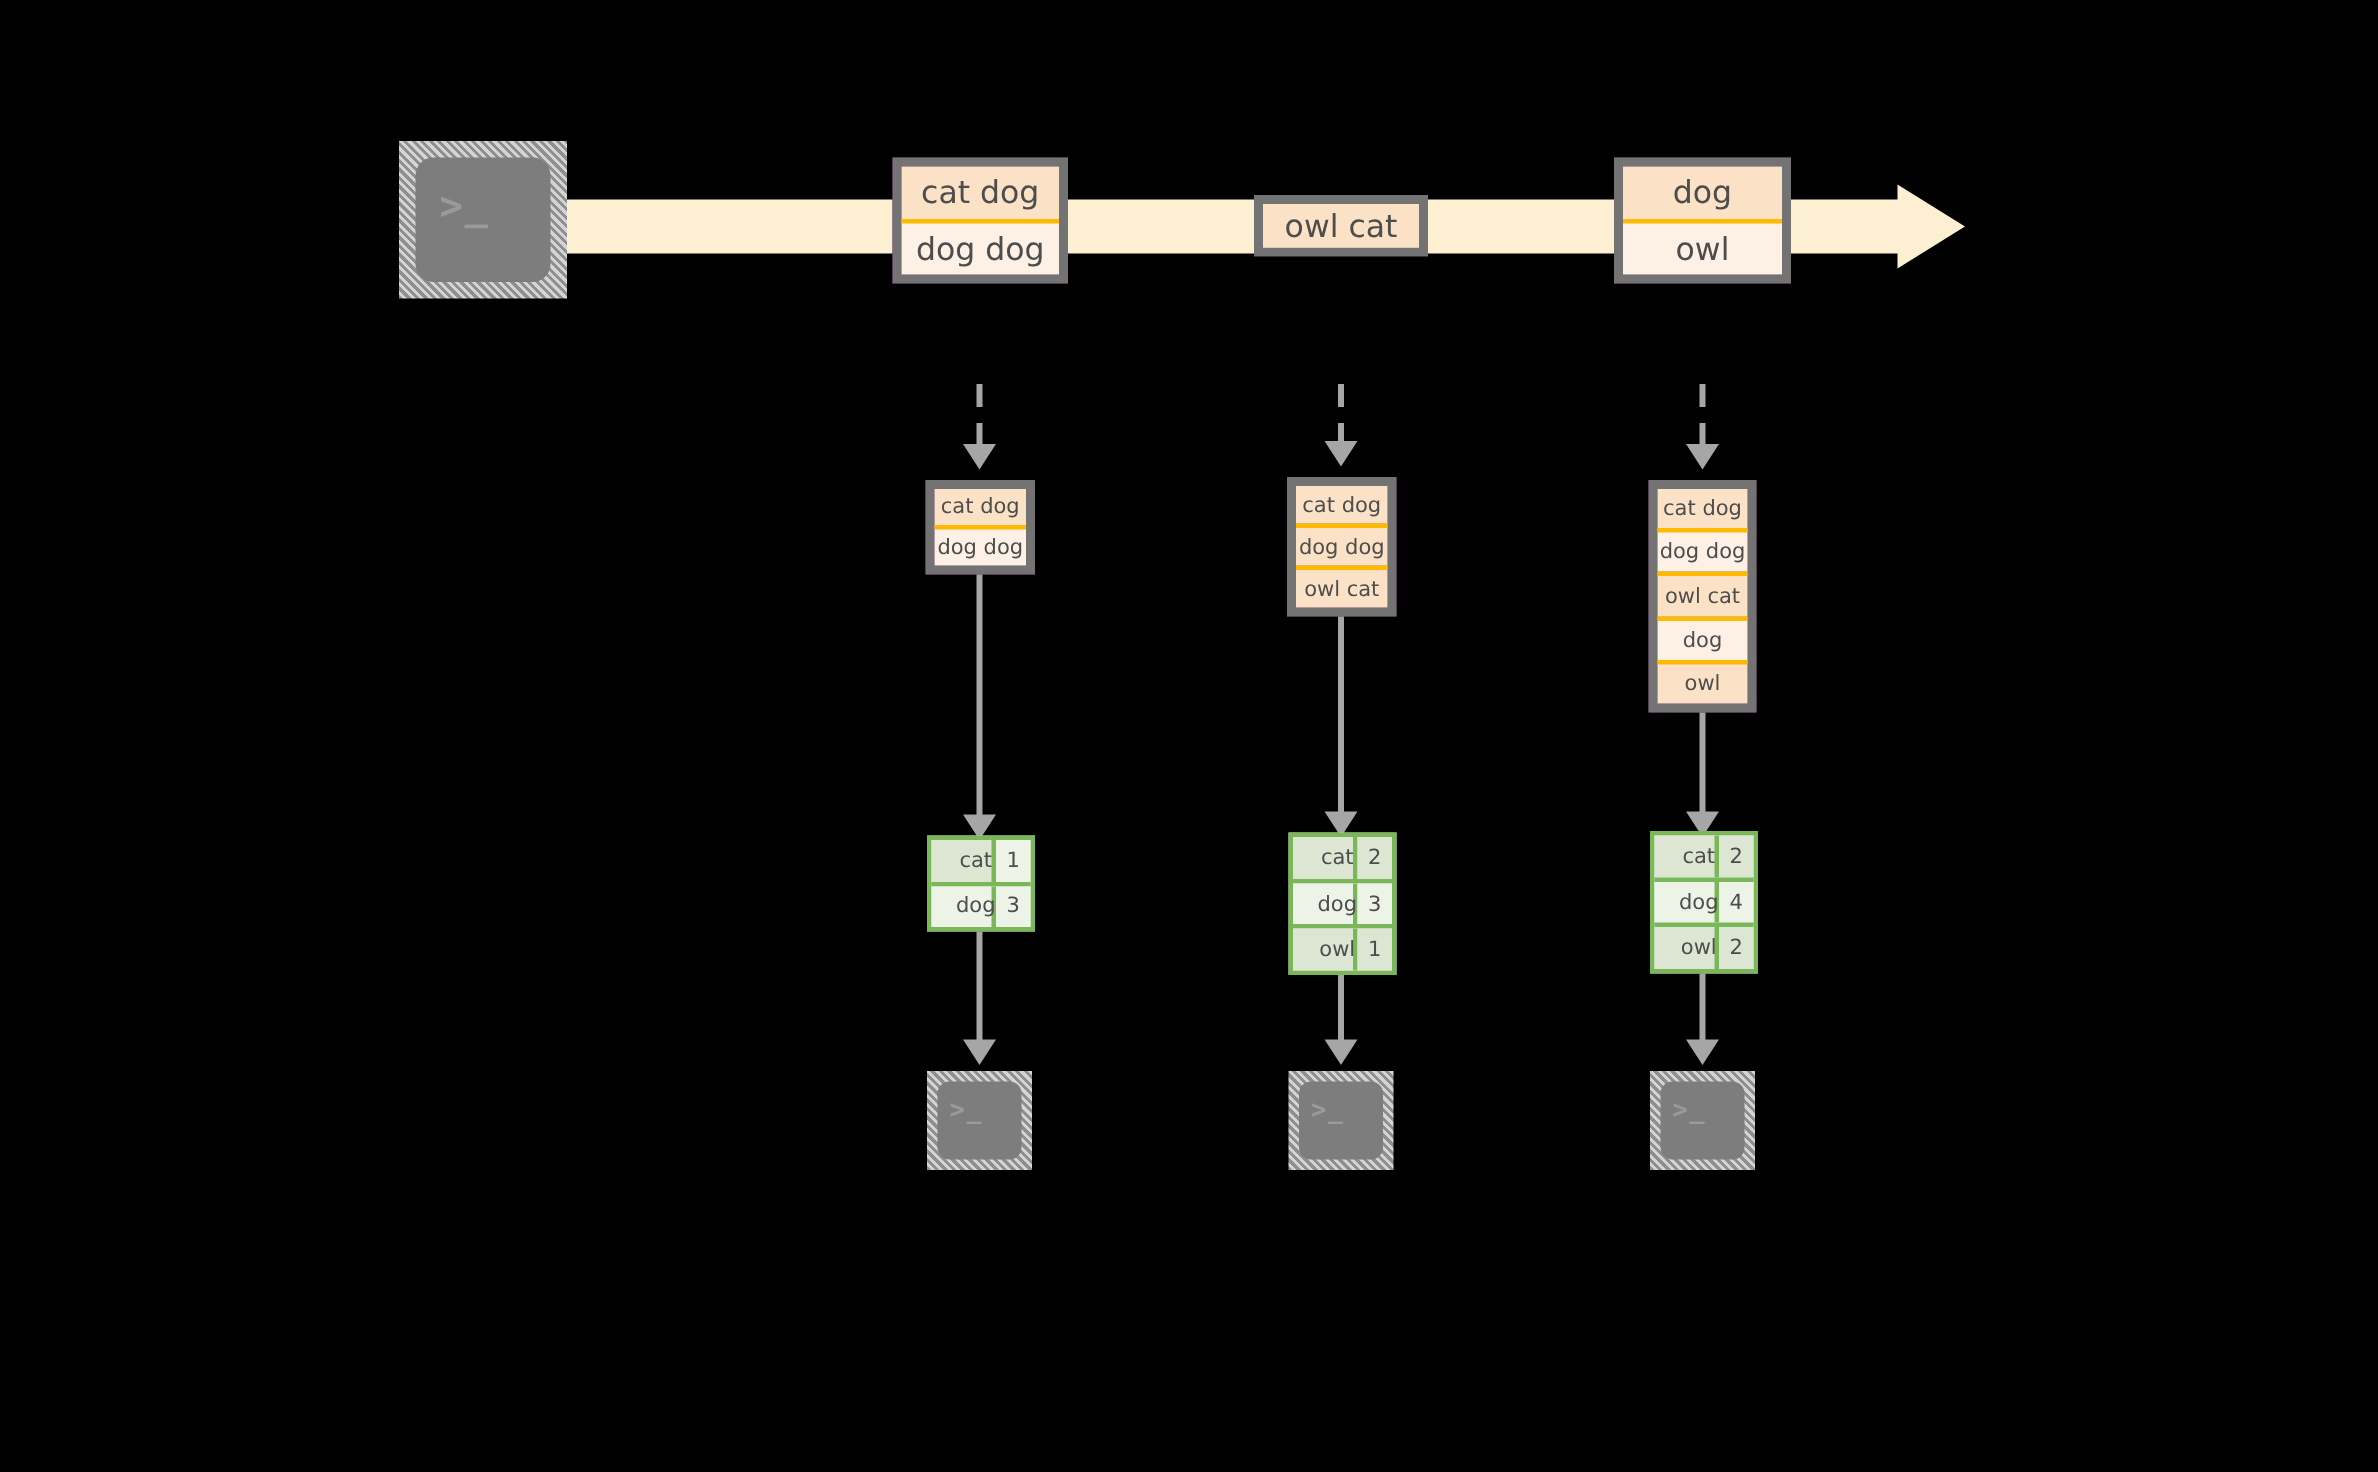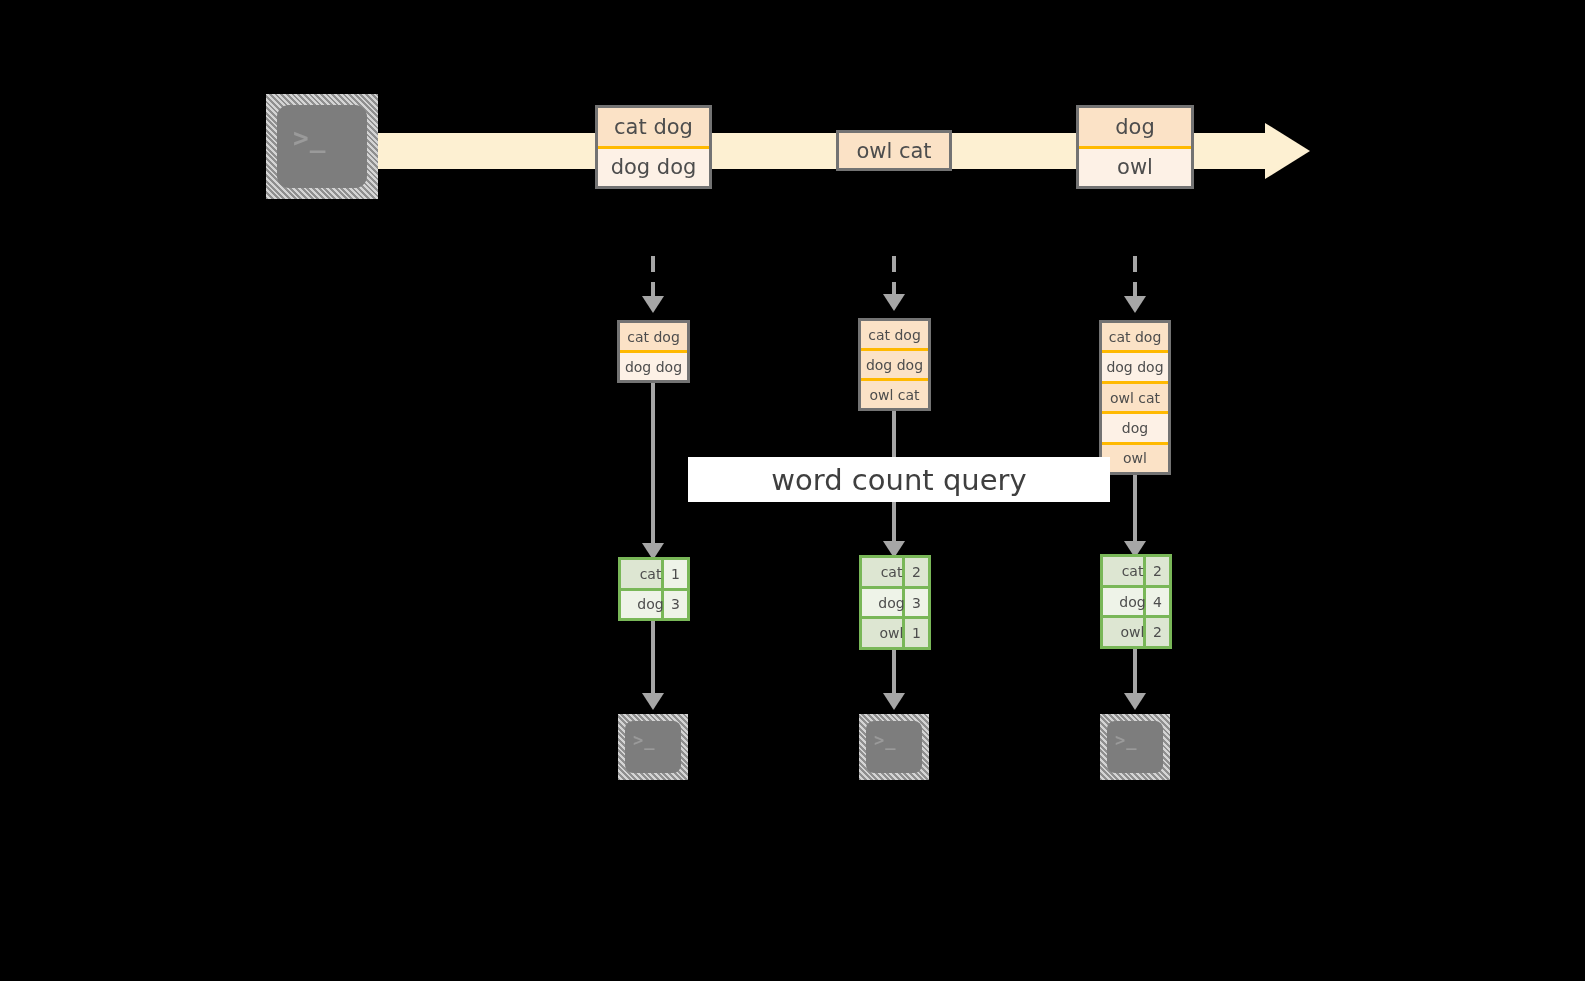--- a/index.html
+++ b/index.html
@@ -16,21 +16,21 @@
   
   .term{position:absolute;box-sizing:border-box;
         background-image:repeating-linear-gradient(45deg,#8f8f8f 0 2px,#d4d4d4 2px 4px);
         display:flex;align-items:center;justify-content:center;}
   .term-inner{box-sizing:border-box;background:#7d7d7d;border-radius:12px;
       position:relative;width:100%;height:100%;}
   .term-glyph{position:absolute;color:#9a9a9a;font-family:"DejaVu Sans Mono","Liberation Mono",monospace;
       font-weight:700;letter-spacing:1px;line-height:1;}
 
   
-  .obox{position:absolute;box-sizing:border-box;border:3px solid #737373;
+  .obox{position:absolute;box-sizing:border-box;border:6px solid #737373;
         background:#701a75;display:flex;flex-direction:column;}
   .ocell{box-sizing:border-box;flex:1 1 auto;display:flex;align-items:center;
         justify-content:center;color:#4d4d4d;white-space:nowrap;}
   .ocell.a{background:#fbe2c6;}
   .ocell.b{background:#fdf1e6;}
   .ocell + .ocell{border-top:3px solid #ffb900;}
 
   
   .gbox{position:absolute;box-sizing:border-box;border:3px solid #79b758;
         display:flex;flex-direction:column;background:#eef3e8;}
@@ -181,15 +181,14 @@
 
   <div class="ln" style="left:1133px;top:649px;height:49px;"></div>
   <div class="ah" style="left:1124px;top:693px;"></div>
 
   <div class="term" style="left:1100px;top:714px;width:70px;height:66px;padding:7px;">
     <div class="term-inner" style="border-radius:8px;">
       <span class="term-glyph" style="left:8px;top:11px;font-size:17px;">&gt;_</span>
     </div>
   </div>
 
-  <div class="qlabel" style="left:688px;top:457px;width:422px;height:45px;font-size:29px;">word count query</div>
 
 </div>
 
 </body></html>

